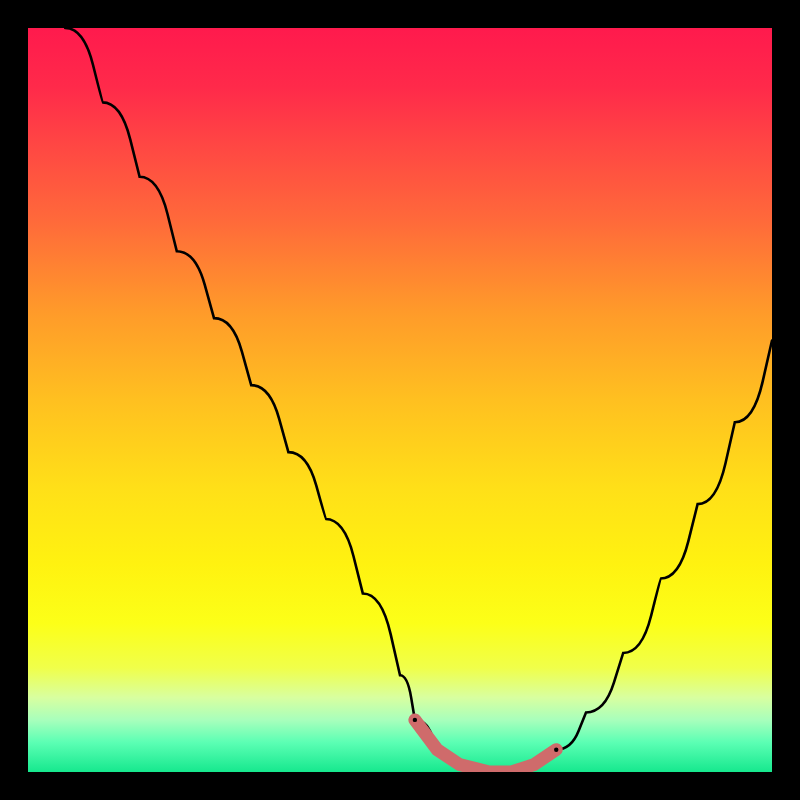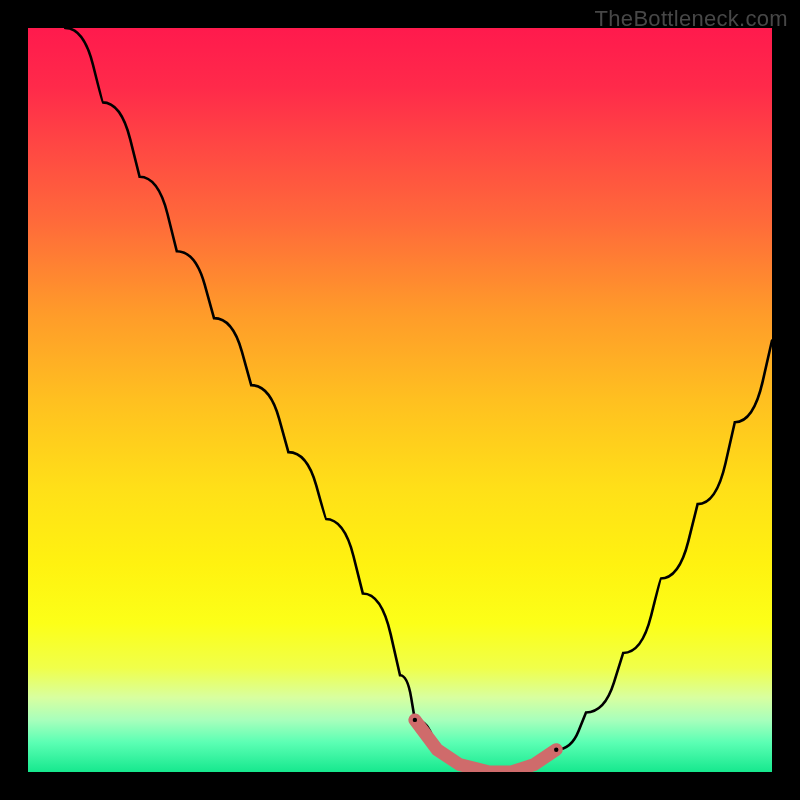--- a/index.html
+++ b/index.html
@@ -57,21 +57,20 @@
     top: 0;
     width: 100%;
     height: 100%;
   }
 </style>
 </head>
 <body>
 
 <div class="frame">
 
-  <div class="watermark">TheBottleneck.com</div>
 
   <div class="plot">
     <svg class="curve" viewBox="0 0 744 744" preserveAspectRatio="none">
 
       <path id="main-curve" fill="none" stroke="#000" stroke-width="2.6" stroke-linecap="round" d="M 37.2 0 Q 55.800000000000004 0 65.10000000000001 37.19999999999999 T 74.4 74.39999999999998 Q 93 74.39999999999998 102.3 111.59999999999997 T 111.6 148.79999999999995 Q 130.2 148.79999999999995 139.5 186 T 148.8 223.20000000000005 Q 167.4 223.20000000000005 176.7 256.68000000000006 T 186 290.16 Q 204.6 290.16 213.89999999999998 323.64 T 223.2 357.12 Q 241.79999999999998 357.12 251.09999999999997 390.6 T 260.4 424.08 Q 279 424.08 288.3 457.55999999999995 T 297.6 491.03999999999996 Q 316.20000000000005 491.03999999999996 325.5 528.24 T 334.8 565.44 Q 353.4 565.44 362.7 606.36 T 372 647.28 Q 379.44 647.28 383.15999999999997 669.5999999999999 T 386.88 691.92 Q 398.04 691.92 403.62 706.8 T 409.20000000000005 721.68 Q 420.36 721.68 425.94 729.1199999999999 T 431.52 736.56 Q 446.4 736.56 453.84 740.28 T 461.28 744 Q 472.44 744 478.02 744 T 483.6 744 Q 494.76 744 500.34000000000003 740.28 T 505.92 736.56 Q 517.08 736.56 522.6600000000001 729.1199999999999 T 528.24 721.68 Q 543.12 721.68 550.56 703.0799999999999 T 558 684.48 Q 576.6 684.48 585.9000000000001 654.72 T 595.2 624.96 Q 613.8 624.96 623.0999999999999 587.76 T 632.4 550.56 Q 651 550.56 660.3 513.36 T 669.6 476.16 Q 688.2 476.16 697.5 435.24 T 706.8 394.32 Q 725.4 394.32 734.7 353.4 T 744 312.48"></path>
 
       <path id="good-zone" fill="none" stroke="#cf6b6b" stroke-width="13" stroke-linecap="round" d="M 386.88 691.92 L 409.20000000000005 721.68 L 431.52 736.56 L 461.28 744 L 483.6 744 L 505.92 736.56 L 528.24 721.68"></path>
 
       <circle cx="386.88" cy="691.92" r="2.2" fill="#000" id="dot-a"></circle>
       <circle cx="528.24" cy="721.68" r="2.2" fill="#000" id="dot-b"></circle>

